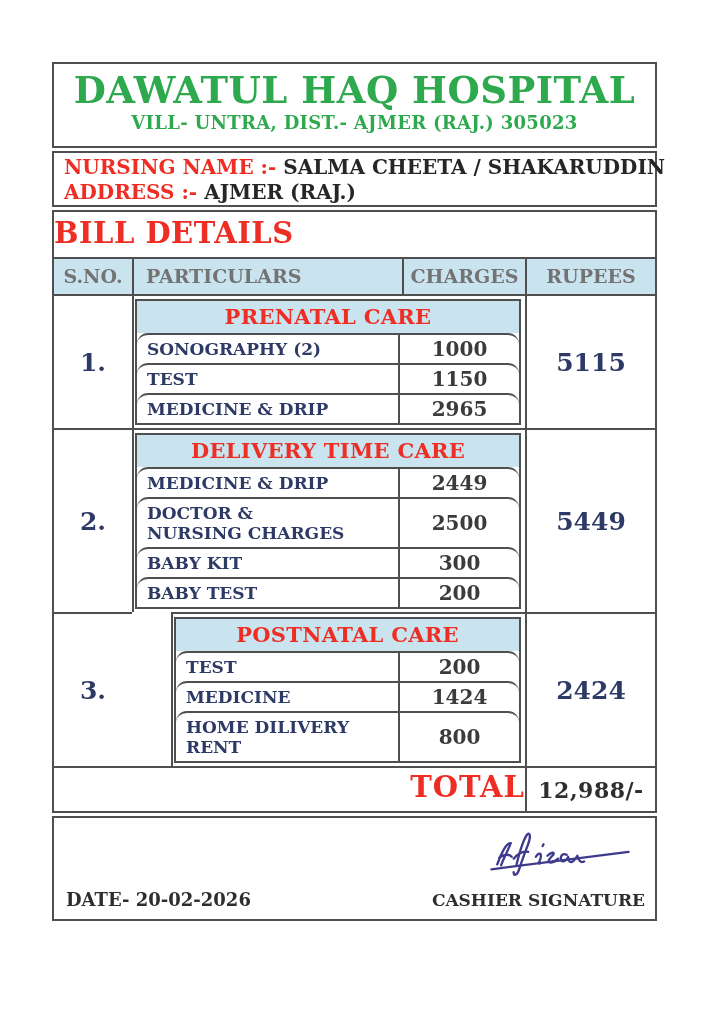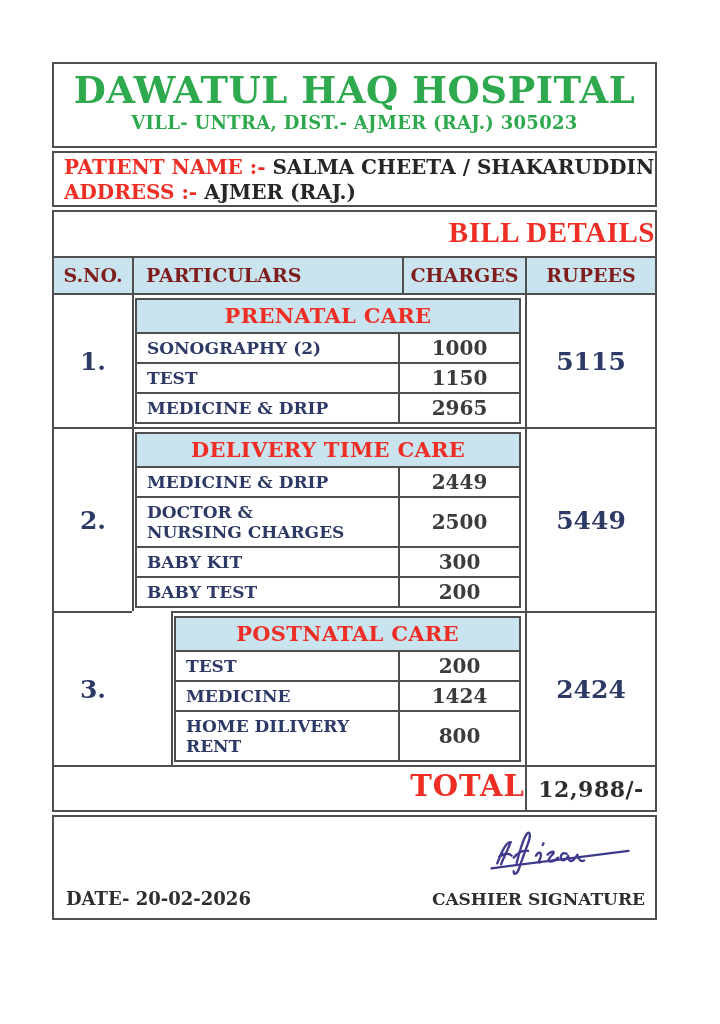--- a/index.html
+++ b/index.html
@@ -18,34 +18,34 @@
 
   
   .patient-box { height:56px; padding:2px 10px; }
   .p-line { font-size:20px; line-height:25px; white-space:nowrap; }
   .lbl { color:#ee2e24; }
   .val { color:#262626; }
 
   
   .bill-box { padding:0; }
   .grid { display:grid; grid-template-columns:78px 270px 123px 1fr; width:100%; }
-  .bill-title { grid-column:1/-1; text-align:right; color:#ee2e24;
-    font-size:29px; padding:4px 0 7px; letter-spacing:0.5px;font-family:Liberation Serif, serif; }
+  .bill-title { grid-column:1/-1; text-align:left; color:#ee2e24;
+    font-size:29px; padding:4px 0 7px; letter-spacing:0.5px; }
   .bt { border-top:2px solid #4f4f4f; }
   .bl { border-left:2px solid #4f4f4f; }
-  .hcell { background:#c9e4ee; color:#7f1d1d; font-size:19px;
+  .hcell { background:#c9e4ee; color:#737373; font-size:19px;
     padding:6px 0 7px; text-align:center; }
   .hcell.left { text-align:left; padding-left:12px; }
   .sno-cell, .rup-cell { display:flex; align-items:center; justify-content:center;
     color:#2e3a66; font-size:25px; }
   .inner { margin:3px 4px 3px 1px; border:2px solid #4f4f4f; }
   .sec-title { background:#c9e4ee; color:#ee2e24; text-align:center;
     font-size:21px; padding:3px 8px 4px; letter-spacing:0.3px; }
   .item { display:grid; grid-template-columns:1fr 121px;
-    border-top:2px solid #4f4f4f; min-height:29px; }
+    border-top:2px solid #4f4f4f; min-height:29px;border-radius:11px; }
   .item-label { color:#2e3a66; font-size:17px; line-height:20px;
     padding:4px 8px 4px 10px; display:flex; align-items:center; }
   .item-label span { max-width:205px; }
   .item-charge { border-left:2px solid #4f4f4f; color:#3b3b3b; font-size:20px;
     display:flex; align-items:center; justify-content:center; }
   .total-label { grid-column:1/4; text-align:right; color:#ee2e24;
     font-size:29px; padding:2px 0 7px; letter-spacing:1px; }
   .total-value { color:#2e2e2e; font-size:22px; display:flex;
     align-items:center; justify-content:center; letter-spacing:0.5px; }
 
@@ -60,21 +60,21 @@
 
 <div class="doc">
 
   <div class="box header-box">
     <div class="hospital-name">DAWATUL HAQ HOSPITAL</div>
     <div class="hospital-address">VILL- UNTRA, DIST.- AJMER (RAJ.)  305023</div>
   </div>
 
   <div class="box patient-box">
     <div class="p-line">
-      <span class="lbl">PATIENT NAME :-</span>
+      <span class="lbl">NURSING NAME :-</span>
       <span class="val">SALMA CHEETA / SHAKARUDDIN</span>
     </div>
     <div class="p-line">
       <span class="lbl">ADDRESS :-</span>
       <span class="val">AJMER (RAJ.)</span>
     </div>
   </div>
 
   <div class="box bill-box">
     <div class="grid">

